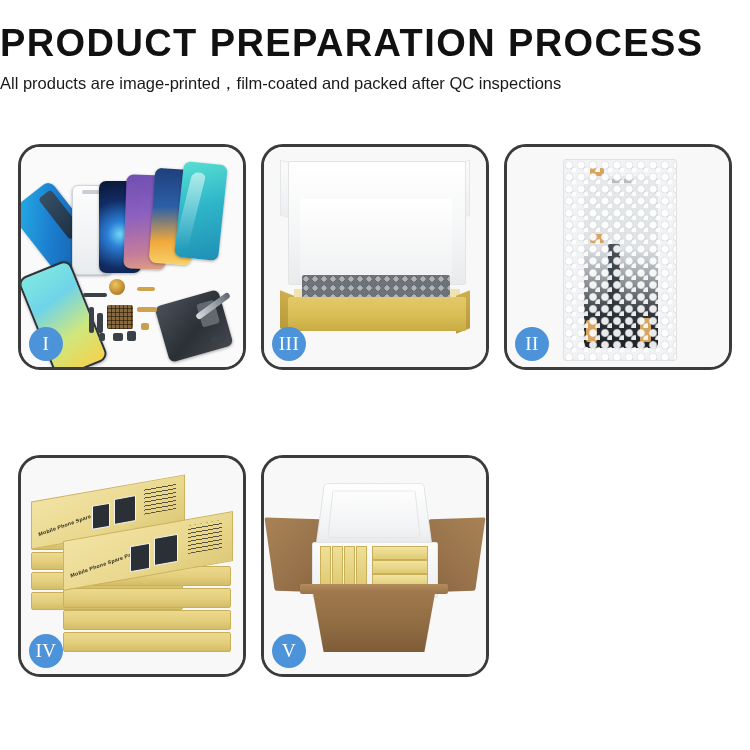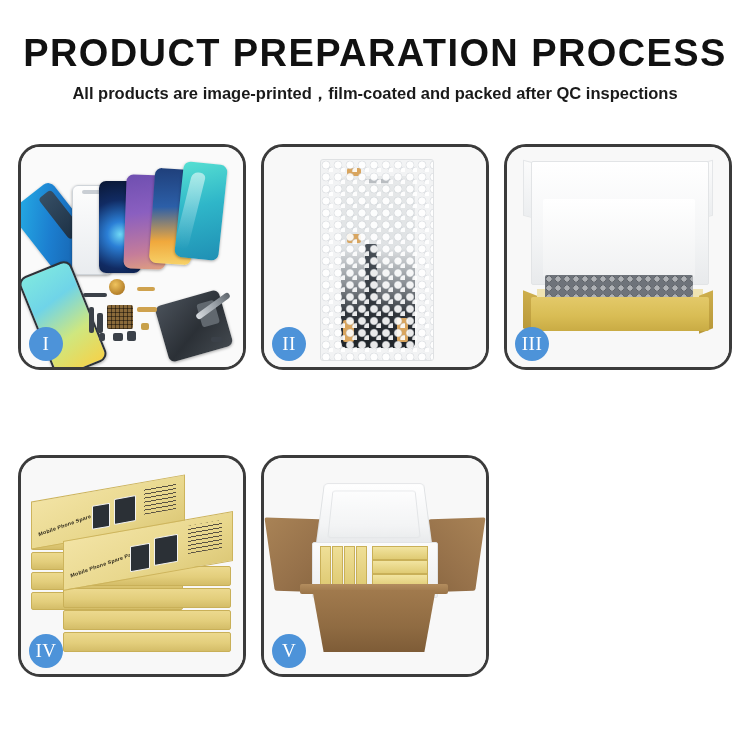--- a/index.html
+++ b/index.html
@@ -10,37 +10,36 @@
   body {
     width: 750px;
     height: 750px;
     font-family: "Liberation Sans", sans-serif;
     overflow: hidden;
     position: relative;
   }
 
   
   .header {
-    text-align: center;
-    padding-top: 34px;
+    padding-top: 24px;
   }
   .page-title {
     font-family: "Liberation Sans", sans-serif;
     font-size: 38px;
     font-weight: bold;
     letter-spacing: 1.4px;
     color: #111111;
     line-height: 1.05;
     margin: 0;
     white-space: nowrap;
   }
   .page-subtitle {
     font-family: "Liberation Sans", sans-serif;
     font-size: 16.5px;
-    font-weight: bold;
+    font-weight: normal;
     color: #1a1a1a;
     margin: 9px 0 0 0;
     white-space: nowrap;
   }
 
   
   .grid {
     position: absolute;
     left: 18px;
     top: 144px;
@@ -397,46 +396,46 @@
       <div class="part" style="left:92px;top:186px;width:10px;height:8px;"></div>
       <div class="part" style="left:106px;top:184px;width:9px;height:10px;"></div>
       <div class="screwdriver" style="left:172px;top:156px;"></div>
       <div class="part" style="left:190px;top:190px;width:12px;height:5px;"></div>
     </div>
     <div class="badge">I</div>
   </div>
 
   <div class="panel">
     <div class="panel-stage">
+      <div class="p3-lidflapL"></div>
+      <div class="p3-lidflapR"></div>
+      <div class="p3-lidback"></div>
+      <div class="p3-foam"></div>
+      <div class="p3-inner"></div>
+      <div class="p3-bubblepad"></div>
+      <div class="p3-boxleft"></div>
+      <div class="p3-boxright"></div>
+      <div class="p3-boxfront"></div>
+    </div>
+    <div class="badge">III</div>
+  </div>
+
+  <div class="panel">
+    <div class="panel-stage">
       <div class="p2-bag">
         <div class="p2-lcd"></div>
         <div class="p2-strip"></div>
         <div class="p2-tape" style="left:26px;top:8px;width:14px;height:8px;"></div>
         <div class="p2-tape" style="left:26px;top:74px;width:14px;height:9px;"></div>
         <div class="p2-tape" style="left:22px;top:160px;width:11px;height:22px;"></div>
         <div class="p2-tape" style="left:76px;top:158px;width:11px;height:24px;"></div>
         <div class="bubbles"></div>
       </div>
     </div>
     <div class="badge">II</div>
-  </div>
-
-  <div class="panel">
-    <div class="panel-stage">
-      <div class="p3-lidflapL"></div>
-      <div class="p3-lidflapR"></div>
-      <div class="p3-lidback"></div>
-      <div class="p3-foam"></div>
-      <div class="p3-inner"></div>
-      <div class="p3-bubblepad"></div>
-      <div class="p3-boxleft"></div>
-      <div class="p3-boxright"></div>
-      <div class="p3-boxfront"></div>
-    </div>
-    <div class="badge">III</div>
   </div>
 
   <div class="panel">
     <div class="panel-stage">
       <div class="stack">
 
         <div class="sbox" style="left:4px;top:62px;width:150px;height:16px;"></div>
         <div class="sbox" style="left:4px;top:82px;width:150px;height:16px;"></div>
         <div class="sbox" style="left:4px;top:102px;width:150px;height:16px;"></div>
         <div class="sbox" style="left:4px;top:122px;width:150px;height:16px;"></div>

